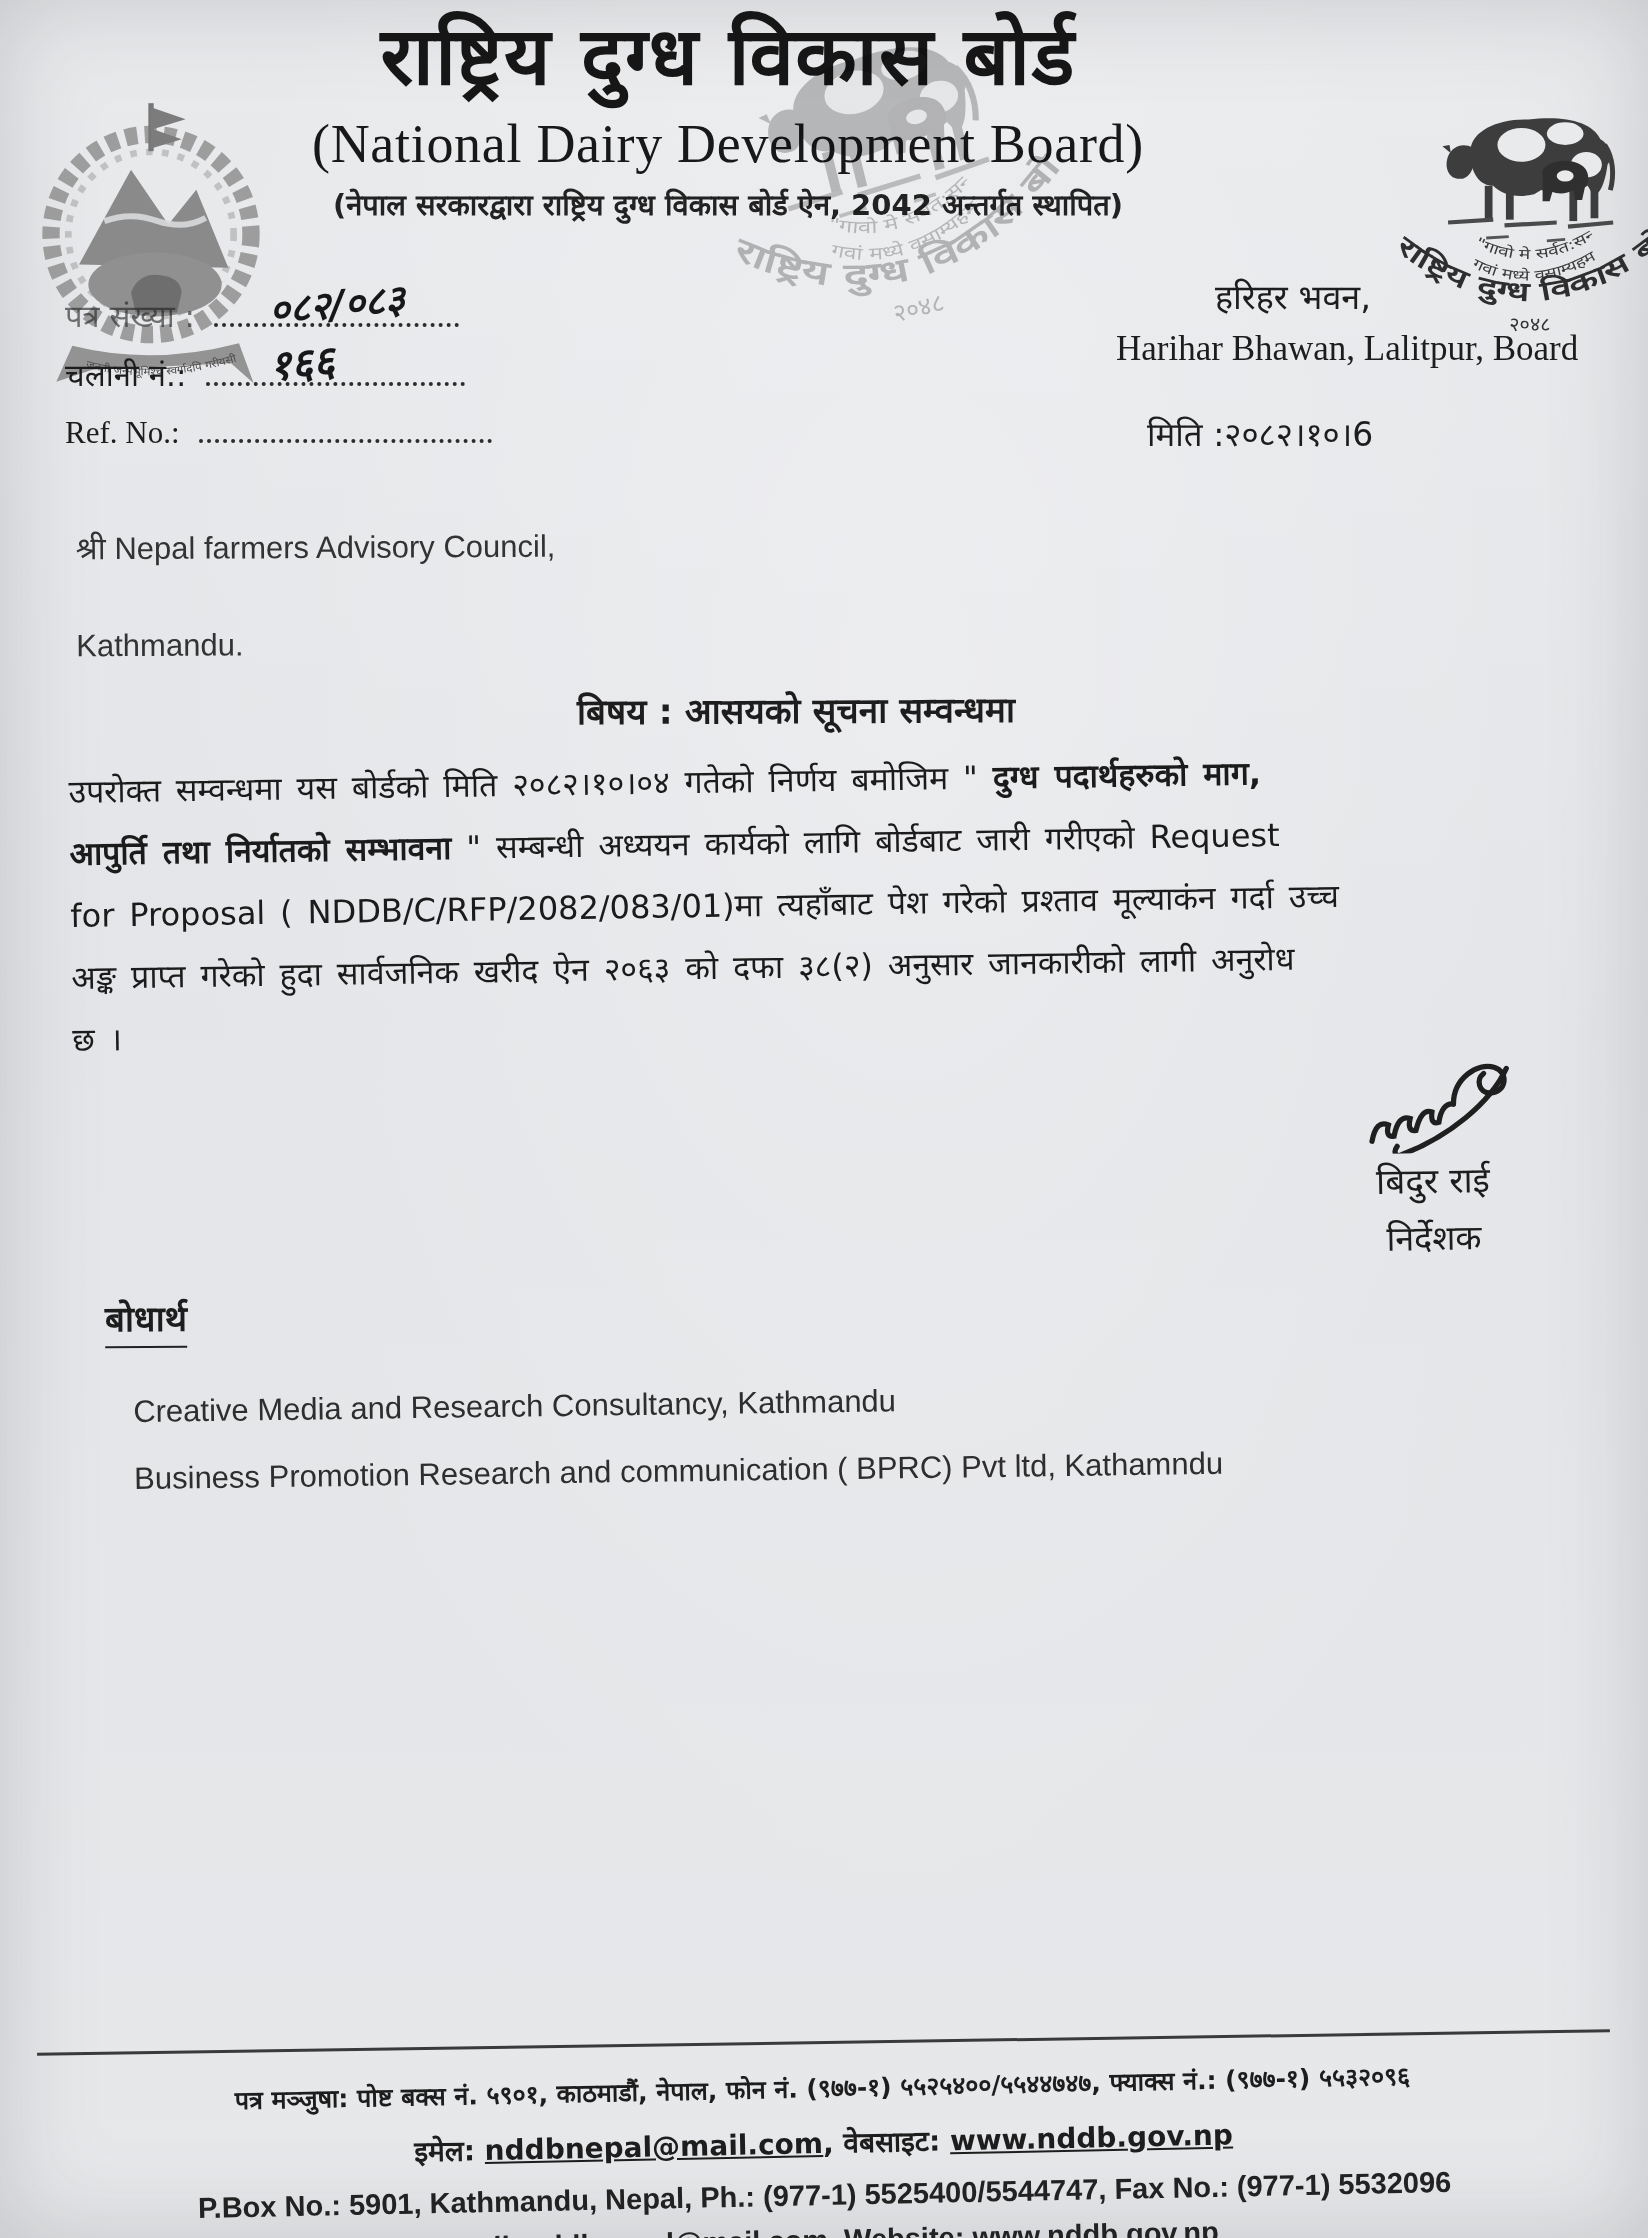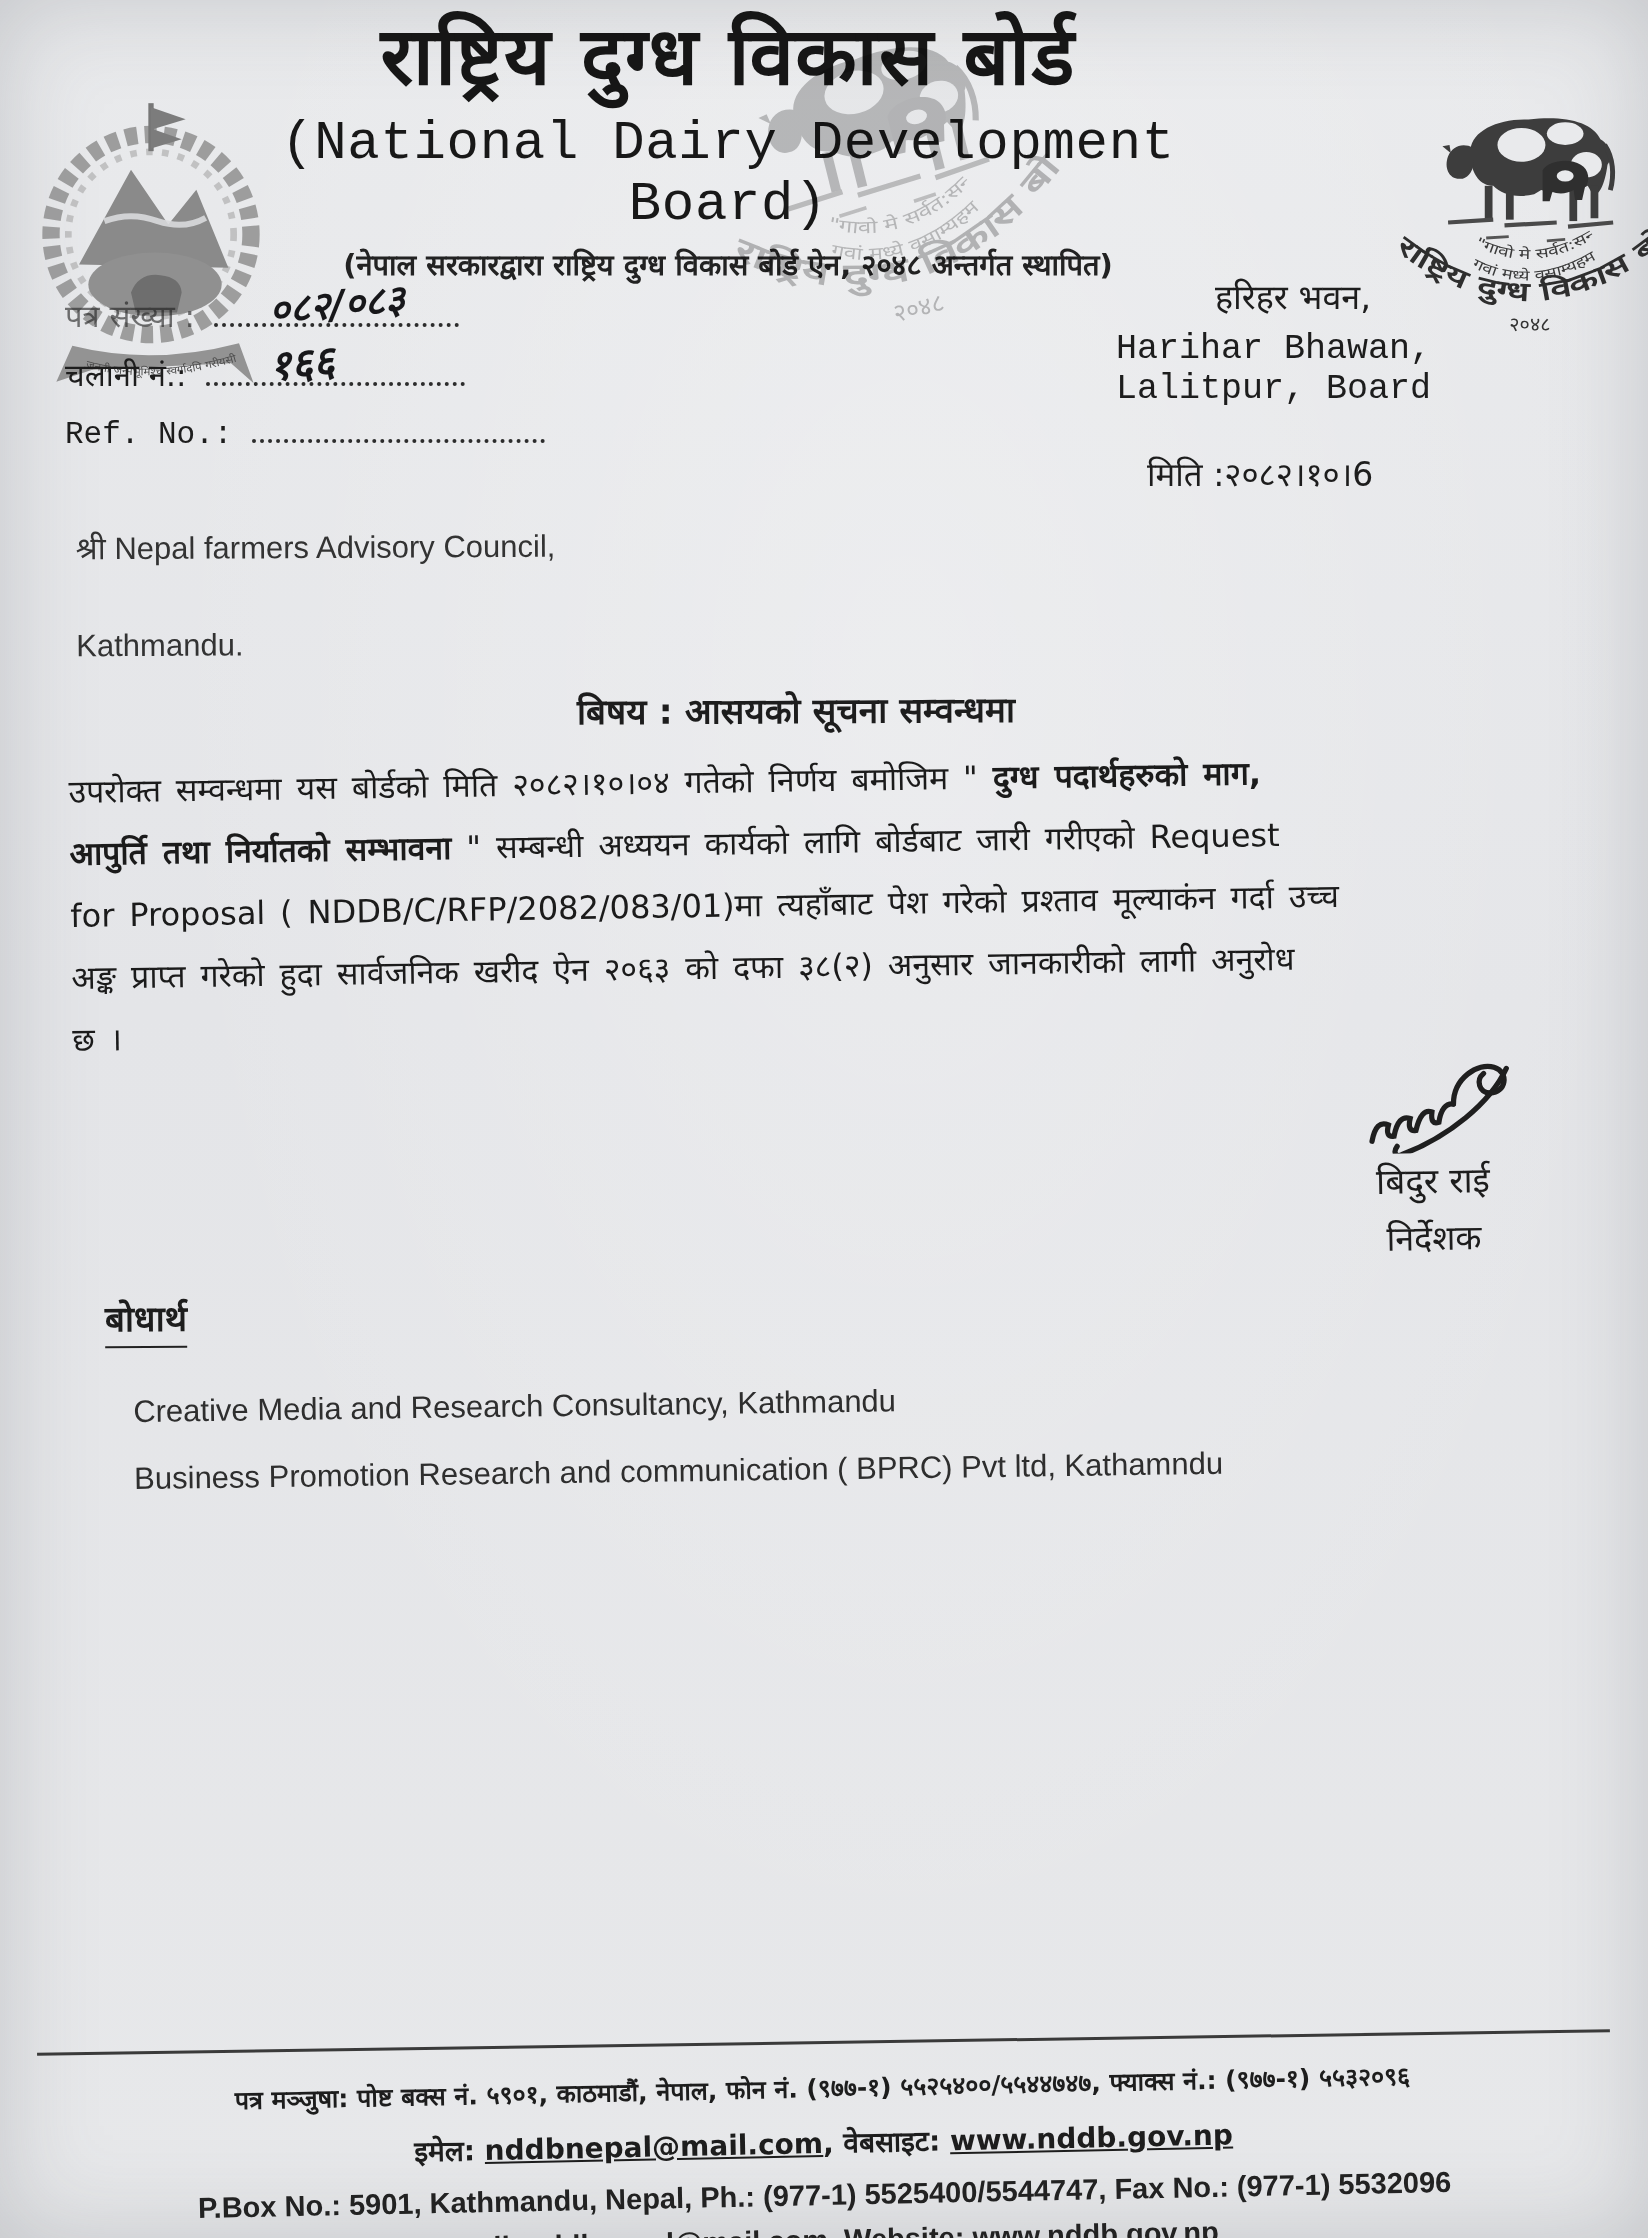--- a/index.html
+++ b/index.html
@@ -10,21 +10,21 @@
     margin:0 auto;
     overflow:hidden;
     color:#1d1d1d;
     font-family:"DejaVu Sans",sans-serif;
     background:
       radial-gradient(ellipse at 55% 30%, rgba(255,255,255,.25), rgba(0,0,0,0) 60%),
       linear-gradient(180deg,#e9eaec 0%,#e4e5e8 45%,#e7e8ea 100%);
     box-shadow: inset 0 0 95px rgba(90,95,105,.25);
   }
   .dev{font-family:"DejaVu Sans",sans-serif;}
-  .ser{font-family:Liberation Mono, monospace;}
+  .ser{font-family:Liberation Serif, serif;}
   .sans{font-family:"Liberation Sans",sans-serif;}
 
   
   .header-center{position:absolute;left:177px;top:12.2px;width:1102px;text-align:center;z-index:2;}
   .title-np{font-size:80px;font-weight:bold;line-height:1.12;letter-spacing:1.4px;color:#161616;}
   .title-en{margin-top:11px;font-size:54px;letter-spacing:0.7px;color:#181818;}
   .subtitle-np{margin-top:9.5px;font-size:29px;font-weight:600;color:#222;}
 
   .emblem-left{position:absolute;left:31px;top:83px;width:240px;height:323px;z-index:2;}
   .cow-logo-right{position:absolute;left:1380px;top:80px;width:297px;height:261px;z-index:2;}
@@ -155,21 +155,21 @@
     </text>
   </svg>
 
   <svg class="stamp-overlay" viewBox="0 0 420 370" xmlns="http://www.w3.org/2000/svg">
     <use href="#cow-logo" xlink:href="#cow-logo"></use>
   </svg>
 
   <div class="header-center">
     <div class="title-np dev">राष्ट्रिय दुग्ध विकास बोर्ड</div>
     <div class="title-en ser">(National Dairy Development Board)</div>
-    <div class="subtitle-np dev">(नेपाल सरकारद्वारा राष्ट्रिय दुग्ध विकास बोर्ड ऐन, २०४८ अन्तर्गत स्थापित)</div>
+    <div class="subtitle-np dev">(नेपाल सरकारद्वारा राष्ट्रिय दुग्ध विकास बोर्ड ऐन, 2042 अन्तर्गत स्थापित)</div>
   </div>
 
   <svg class="cow-logo-right" viewBox="0 0 420 370" xmlns="http://www.w3.org/2000/svg">
     <use href="#cow-logo" xlink:href="#cow-logo"></use>
   </svg>
 
   <div class="ref-block">
     <div class="ref-row">
       <span class="label dev faded">पत्र संख्या :</span>
       <span class="leader" style="width:245px"></span>

